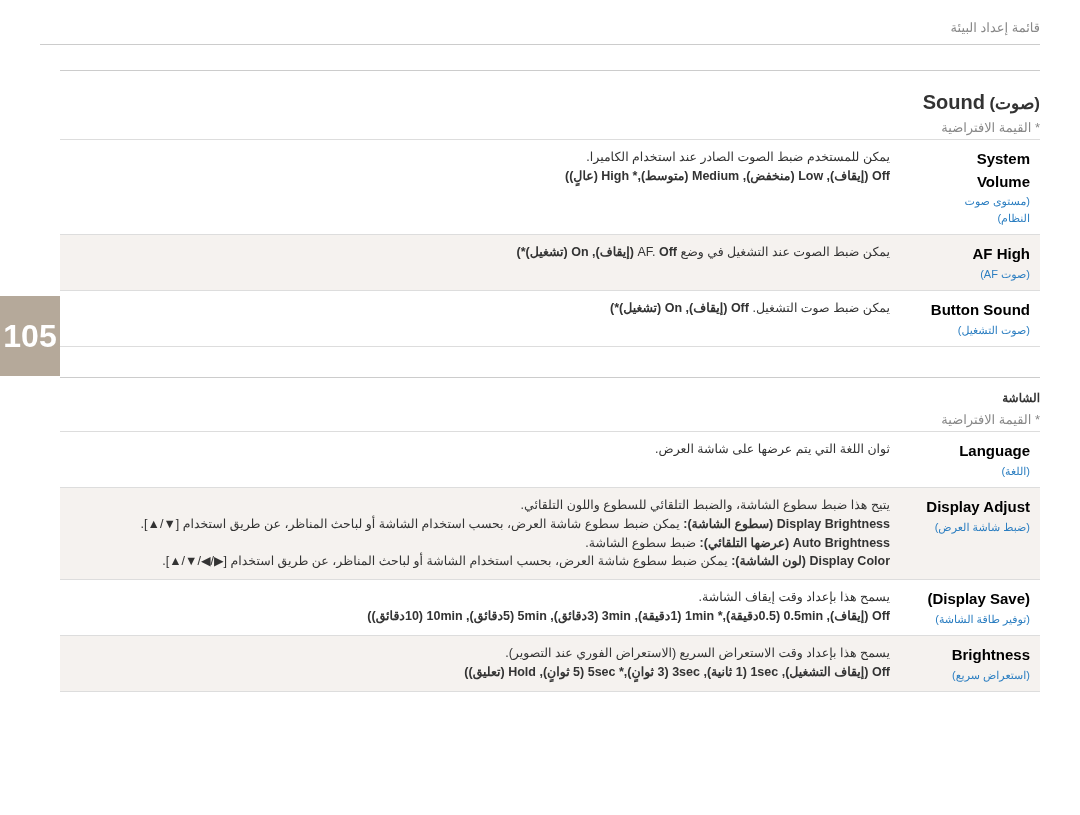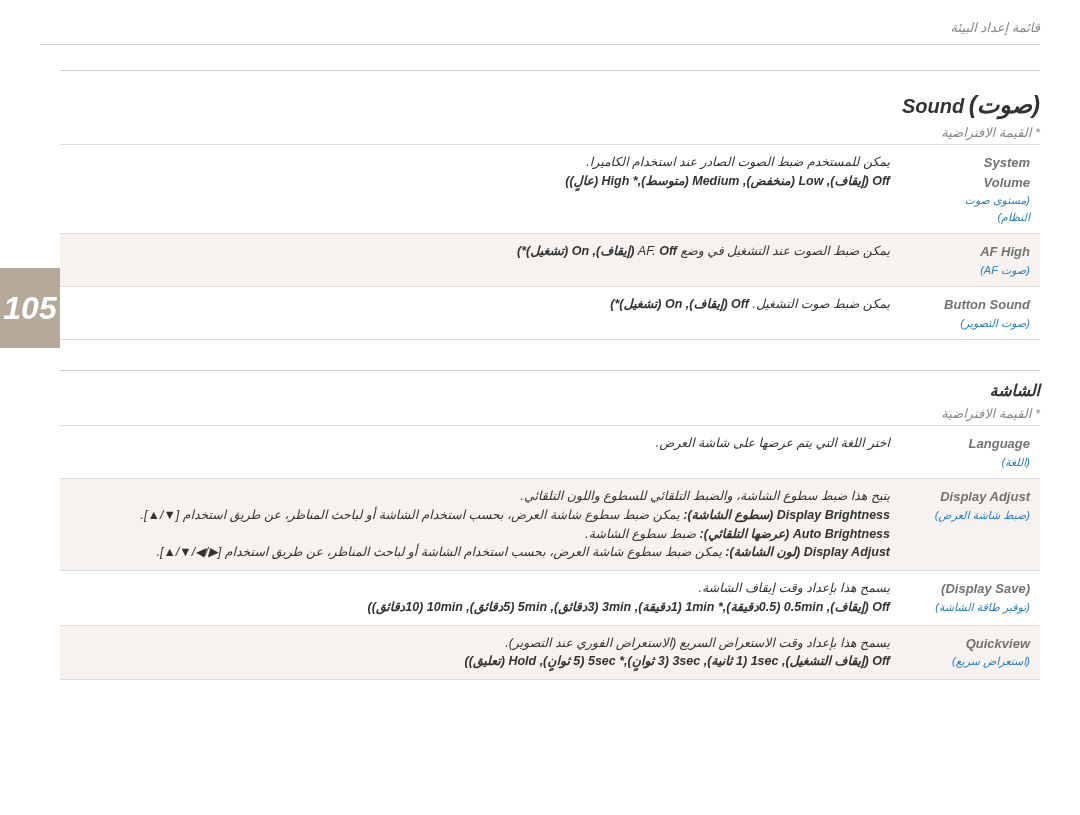--- a/index.html
+++ b/index.html
@@ -10,28 +10,27 @@
       font-family: Arial, sans-serif;
       overflow: hidden;
       position: relative;
     }
 
     .page-container {
       width: 1080px;
       height: 713px;
       position: relative;
       background: #fff;
-      font-style: italic;
     }
 
     
     .page-number {
       position: absolute;
       left: 0;
-      top: 268px;
+      top: 296px;
       width: 60px;
       height: 80px;
       background: #b5a99a;
       display: flex;
       align-items: center;
       justify-content: center;
       font-size: 32px;
       color: #ffffff;
       font-weight: bold;
     }
@@ -65,21 +64,21 @@
     .section-sound {
       margin-top: 20px;
     }
 
     .section-title-sound {
       text-align: right;
       direction: rtl;
       margin-bottom: 6px;
     }
     .section-title-sound .arabic-title {
-      font-size: 24px;
+      font-size: 17px;
       font-weight: bold;
       color: #333333;
       direction: rtl;
       margin-top: 36px;
     }
     .section-title-sound .english-title {
       font-size: 20px;
       font-weight: bold;
       color: #333333;
       margin-left: 10px;
@@ -112,23 +111,23 @@
       border-top: 1px solid #dddddd;
     }
 
     .label-cell {
       width: 140px;
       text-align: right;
       white-space: nowrap;
       min-width: 120px;
     }
     .label-cell .label-en {
-      font-size: 13px;
-      font-weight: bold;
-      color: #737373;
+      font-size: 15px;
+      font-weight: bold;
+      color: #000000;
     }
     .label-cell .label-ar {
       font-size: 11px;
       color: #2b7ec1;
       direction: rtl;
     }
 
     .desc-cell {
       text-align: right;
       direction: rtl;
@@ -149,21 +148,21 @@
     
     .section-display {
       margin-top: 10px;
     }
     .section-title-display {
       text-align: right;
       direction: rtl;
       margin-bottom: 6px;
     }
     .section-title-display .arabic-title {
-      font-size: 16px;
+      font-size: 12px;
       font-weight: bold;
       color: #333333;
       direction: rtl;
     }
 
     .desc-cell strong {
       font-weight: bold;
     }
 
     
@@ -214,21 +213,21 @@
             <div class="label-ar">(صوت AF)</div>
           </td>
           <td class="desc-cell">
             يمكن ضبط الصوت عند التشغيل في وضع AF. <strong>Off (إيقاف), On (تشغيل)*)</strong>
           </td>
         </tr>
 
         <tr class="row-white">
           <td class="label-cell">
             <div class="label-en">Button Sound</div>
-            <div class="label-ar">(صوت التصوير)</div>
+            <div class="label-ar">(صوت التشغيل)</div>
           </td>
           <td class="desc-cell">
             يمكن ضبط صوت التشغيل. <strong>Off (إيقاف), On (تشغيل)*)</strong>
           </td>
         </tr>
       </tbody>
         </table>
     </div>
 
     <div class="section-display" style="margin-top:30px;">
@@ -241,51 +240,51 @@
 
       <table class="settings-table">
 
         <tbody>
             <tr class="row-white">
           <td class="label-cell">
             <div class="label-en">Language</div>
             <div class="label-ar">(اللغة)</div>
           </td>
           <td class="desc-cell">
-            اختر اللغة التي يتم عرضها على شاشة العرض.
+            ثوان اللغة التي يتم عرضها على شاشة العرض.
           </td>
         </tr>
 
         <tr class="row-light">
           <td class="label-cell">
             <div class="label-en">Display Adjust</div>
             <div class="label-ar">(ضبط شاشة العرض)</div>
           </td>
           <td class="desc-cell">
             يتيح هذا ضبط سطوع الشاشة، والضبط التلقائي للسطوع واللون التلقائي.<br>
             <strong>Display Brightness (سطوع الشاشة):</strong> يمكن ضبط سطوع شاشة العرض، بحسب استخدام الشاشة أو لباحث المناظر، عن طريق استخدام [▼/▲].<br>
             <strong>Auto Brightness (عرضها التلقائي):</strong> ضبط سطوع الشاشة.<br>
-            <strong>Display Adjust (لون الشاشة):</strong> يمكن ضبط سطوع شاشة العرض، بحسب استخدام الشاشة أو لباحث المناظر، عن طريق استخدام [▶/◀/▼/▲].
+            <strong>Display Color (لون الشاشة):</strong> يمكن ضبط سطوع شاشة العرض، بحسب استخدام الشاشة أو لباحث المناظر، عن طريق استخدام [▶/◀/▼/▲].
           </td>
         </tr>
 
         <tr class="row-white">
           <td class="label-cell">
             <div class="label-en">(Display Save)</div>
             <div class="label-ar">(توفير طاقة الشاشة)</div>
           </td>
           <td class="desc-cell">
             يسمح هذا بإعداد وقت إيقاف الشاشة.<br>
             <strong>Off (إيقاف), 0.5min (0.5دقيقة),* 1min (1دقيقة), 3min (3دقائق), 5min (5دقائق), 10min (10دقائق))</strong>
           </td>
         </tr>
 
         <tr class="row-light">
           <td class="label-cell">
-            <div class="label-en">Quickview</div>
+            <div class="label-en">Brightness</div>
             <div class="label-ar">(استعراض سريع)</div>
           </td>
           <td class="desc-cell">
             يسمح هذا بإعداد وقت الاستعراض السريع (الاستعراض الفوري عند التصوير).<br>
             <strong>Off (إيقاف التشغيل), 1sec (1 ثانية), 3sec (3 ثوانٍ),* 5sec (5 ثوانٍ), Hold (تعليق))</strong>
           </td>
         </tr>
       </tbody>
         </table>
     </div>

